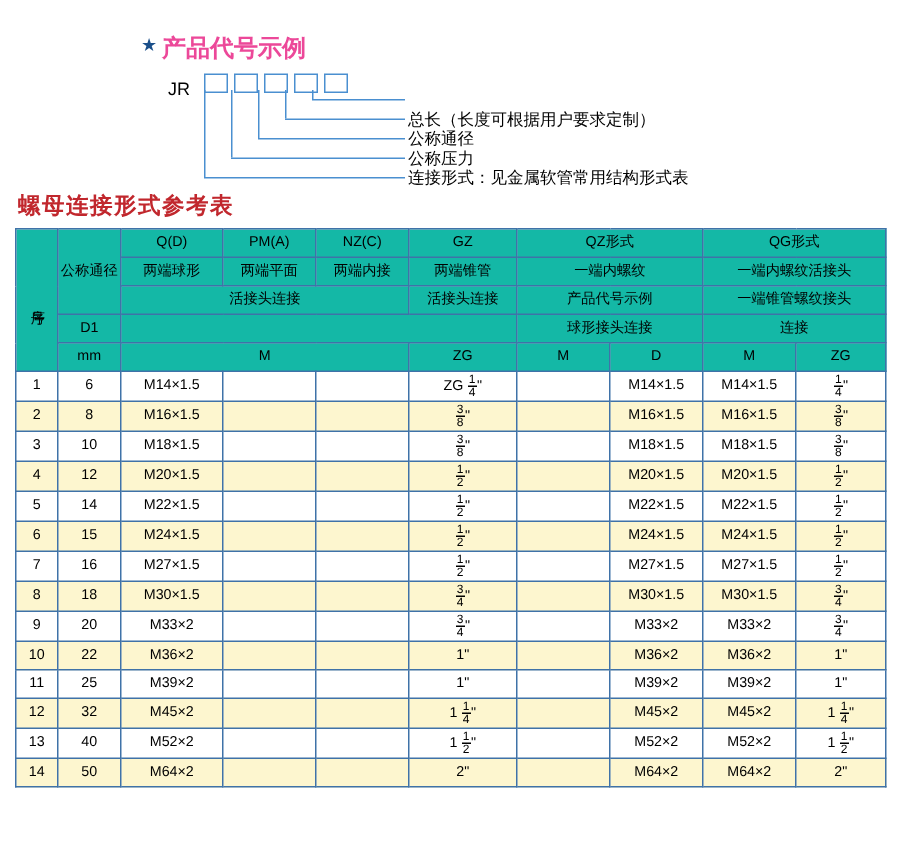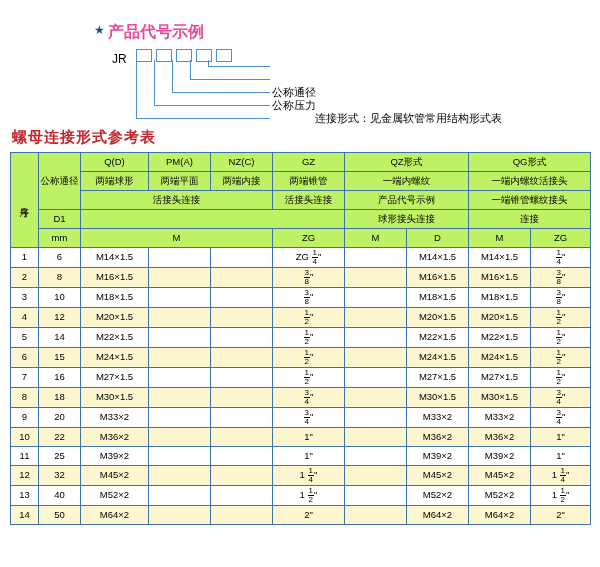--- a/index.html
+++ b/index.html
@@ -82,21 +82,21 @@
   table.main td{
     border:1px solid #3f72a8;
     text-align:center;
     vertical-align:middle;
     padding:1px 1px;
     line-height:1.15;
     height:16px;
     background:#ffffff;
   }
   table.main td.hd{
-    background:#bef264;
+    background:#14b8a6;
     font-weight:normal;
     color:#000;
     margin-top:28px;
   }
   table.main tr.odd td.body{background:#ffffff;}
   table.main tr.even td.body{background:#fdf6cf;}
   .frac{
     display:inline-block;
     text-align:center;
     line-height:1;
@@ -127,32 +127,33 @@
     <span class="bx"></span>
     <span class="bx"></span>
     <span class="bx"></span>
   </div>
 
   <div class="ll vline" style="left:208px;top:52px;height:6px;"></div>
   <div class="ll hline" style="left:208px;top:58px;width:62px;"></div>
 
   <div class="ll vline" style="left:190px;top:52px;height:19px;"></div>
   <div class="ll hline" style="left:190px;top:71px;width:80px;"></div>
+  <div class="desc" style="left:272px;top:64px;">总长（长度可根据用户要求定制）</div>
 
   <div class="ll vline" style="left:172px;top:52px;height:32px;"></div>
   <div class="ll hline" style="left:172px;top:84px;width:98px;"></div>
   <div class="desc" style="left:272px;top:77px;">公称通径</div>
 
   <div class="ll vline" style="left:154px;top:52px;height:45px;"></div>
   <div class="ll hline" style="left:154px;top:97px;width:116px;"></div>
   <div class="desc" style="left:272px;top:90px;">公称压力</div>
 
   <div class="ll vline" style="left:136px;top:52px;height:58px;"></div>
   <div class="ll hline" style="left:136px;top:110px;width:134px;"></div>
-  <div class="desc" style="left:272px;top:103px;margin-left:43px;">连接形式：见金属软管常用结构形式表</div>
+  <div class="desc" style="left:272px;top:103px;">连接形式：见金属软管常用结构形式表</div>
 </div>
 
 <div class="tbl-title">螺母连接形式参考表</div>
 
 <table class="main">
   <colgroup>
     <col style="width:28px">
       <col style="width:42px">
     <col style="width:68px">
       <col style="width:62px">

